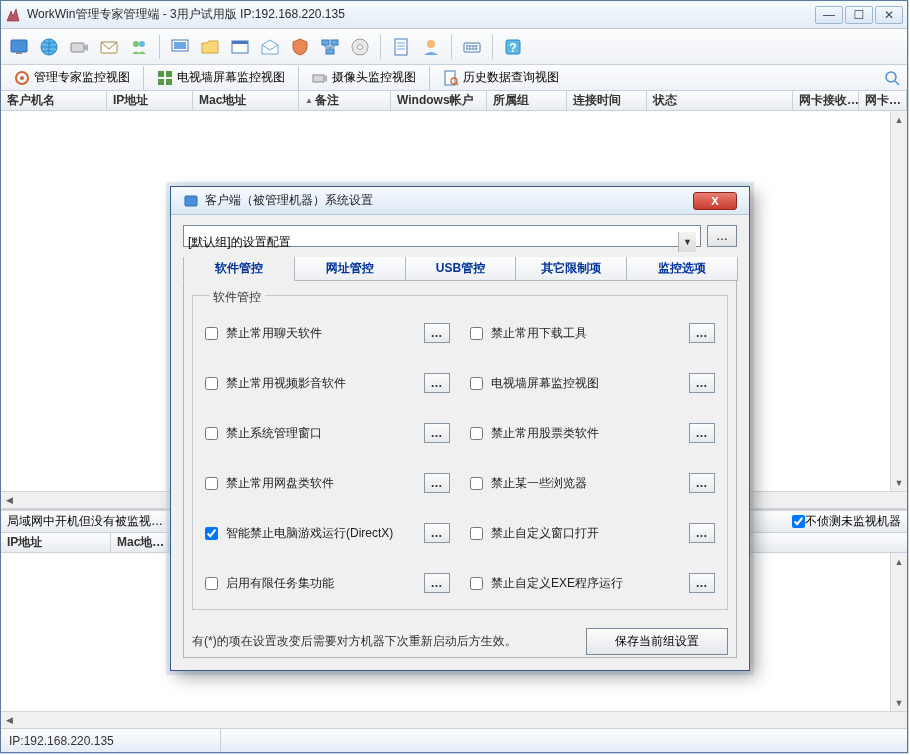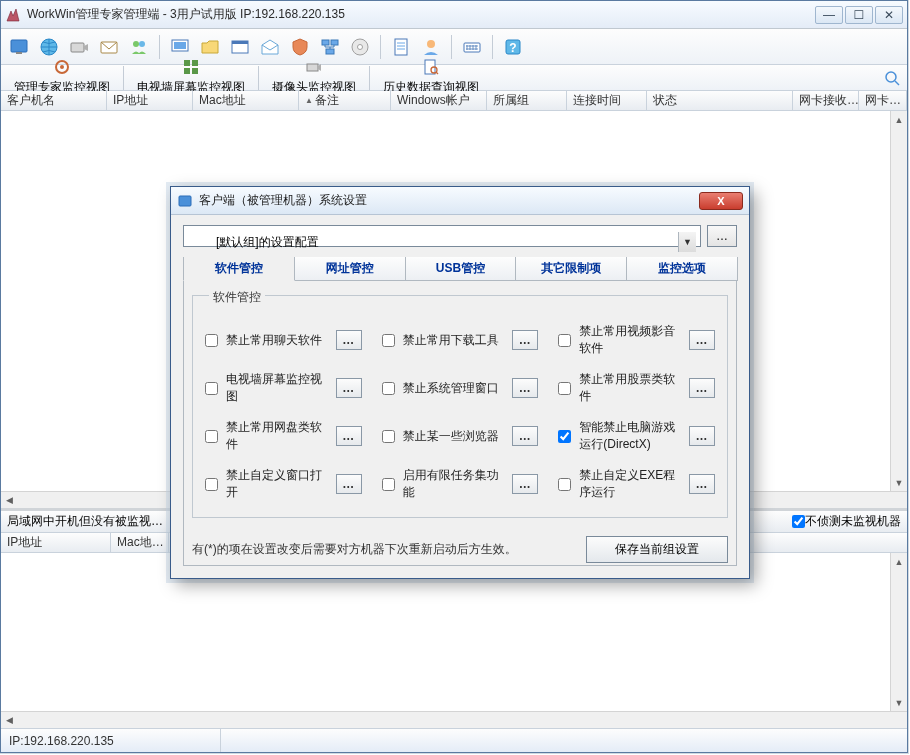--- a/index.html
+++ b/index.html
@@ -16,27 +16,27 @@
 .win-btn { width: 28px; height: 18px; border: 1px solid #9fb6cf; background: linear-gradient(#f4f8fc,#dbe7f4); border-radius: 2px; display: flex; align-items: center; justify-content: center; font-size: 12px; color: #3a4a5a; cursor: pointer; }
 .win-btn.close { font-family: Arial; }
 
 
 .toolbar-icons { height: 36px; background: linear-gradient(#fdfdfd,#eef2f7); border-bottom: 1px solid #c9d2dc; display: flex; align-items: center; padding: 0 6px; gap: 6px; }
 .tool-icon { width: 24px; height: 24px; border: 1px solid transparent; border-radius: 2px; display: flex; align-items: center; justify-content: center; font-size: 16px; cursor: pointer; }
 .tool-sep { width: 1px; height: 24px; background: #c4ccd6; margin: 0 2px; }
 
 
 .toolbar-views { height: 26px; background: linear-gradient(#fdfdfd,#eef2f7); border-bottom: 1px solid #c9d2dc; display: flex; align-items: center; padding: 0 6px; gap: 4px; }
-.view-btn { display: flex; align-items: center; gap: 4px; padding: 2px 6px; border: 1px solid transparent; border-radius: 2px; cursor: pointer; flex-direction: column; }
+.view-btn { display: flex; align-items: center; gap: 4px; padding: 2px 6px; border: 1px solid transparent; border-radius: 2px; cursor: pointer; }
 .view-icon { width: 16px; height: 16px; display: inline-flex; align-items: center; justify-content: center; font-size: 14px; }
 .search-icon-right { margin-left: auto; width: 18px; height: 18px; display: flex; align-items: center; justify-content: center; color: #4a90d9; cursor: pointer; }
 
 
 .table-header { height: 20px; background: linear-gradient(#fdfdfd,#e8ecf1); border-bottom: 1px solid #c9d2dc; display: flex; }
-.th-cell { border-right: 1px solid #c9d2dc; padding: 2px 6px; display: flex; align-items: center; color: #333; white-space: nowrap; overflow: hidden; }
+.th-cell { border-right: 1px solid #c9d2dc; padding: 2px 6px; display: flex; align-items: center; color: #333; white-space: nowrap; overflow: hidden; font-weight: bold; }
 .th-sort::before { content: "▲"; font-size: 8px; color: #666; margin-right: 2px; }
 
 
 .table-body { flex: 1; background: #fff; overflow: auto; position: relative; }
 .scroll-v { position: absolute; right: 0; top: 0; bottom: 0; width: 17px; background: #f0f0f0; border-left: 1px solid #d4d4d4; }
 .scroll-v .arrow { position: absolute; left:0; right:0; height:17px; background:#f0f0f0; display:flex; align-items:center; justify-content:center; font-size:9px; color:#606060; }
 .scroll-h { height: 17px; background: #f0f0f0; border-top: 1px solid #d4d4d4; display:flex; align-items:center; }
 .scroll-h .arrow { width:17px; height:100%; display:flex; align-items:center; justify-content:center; font-size:9px; color:#606060; }
 .scroll-h .corner { width:17px; height:100%; margin-left:auto; background:#f0f0f0; }
 
@@ -47,41 +47,41 @@
 .lower-table-header { height: 20px; background: linear-gradient(#fdfdfd,#e8ecf1); border-bottom: 1px solid #c9d2dc; display: flex; }
 .lower-body { flex: 1; background: #fff; position: relative; overflow: hidden; }
 
 
 .status-bar { height: 24px; background: linear-gradient(#fdfdfd,#e4ecf7); border-top: 1px solid #c9d2dc; display: flex; align-items: center; }
 .status-cell { padding: 0 8px; border-right: 1px solid #c9d2dc; height: 100%; display: flex; align-items: center; color: #333; }
 
 
 .dialog-mask { position: absolute; inset: 0; }
 .dialog { position: absolute; left: 170px; top: 186px; width: 580px; background: #f0f0f0; border: 1px solid #395b8a; box-shadow: 6px 6px 16px rgba(0,0,0,0.35), 0 0 0 4px rgba(200,216,232,0.5); }
-.dlg-title { height: 28px; background: linear-gradient(#f7fbff,#dce8f5); display: flex; align-items: center; padding: 0 6px; border-bottom: 1px solid #b6c4d4; }
+.dlg-title { height: 28px; background: linear-gradient(#f7fbff,#dce8f5); display: flex; align-items: center; padding: 0 12px; border-bottom: 1px solid #b6c4d4; }
 .dlg-title .icon { width: 16px; height: 16px; margin-right: 6px; }
 .dlg-title .text { flex: 1; color: #1a1a1a; }
 .dlg-close { width: 44px; height: 18px; background: linear-gradient(#e97e71,#c93d2e); border: 1px solid #8a2a1e; border-radius: 3px; color: #fff; display: flex; align-items: center; justify-content: center; cursor: pointer; font-size: 11px; font-weight: bold; }
 .dlg-body { padding: 10px 12px 12px; }
 .config-row { display: flex; align-items: center; gap: 6px; margin-bottom: 10px; }
 .config-select { flex: 1; height: 22px; border: 1px solid #7a8a9a; background: #fff; }
-.config-select .sel-inner { height: 100%; display: flex; align-items: center; padding: 16px 4px; margin-left: 28px; }
+.config-select .sel-inner { height: 100%; display: flex; align-items: center; padding: 16px 4px; }
 .config-select .sel-arrow { width: 18px; height: 20px; margin-left:auto; background: linear-gradient(#f4f4f4,#dcdcdc); border-left: 1px solid #aeb6be; display:flex; align-items:center; justify-content:center; font-size:9px; color:#333; }
 .browse-btn { width: 30px; height: 22px; border: 1px solid #7a8a9a; background: linear-gradient(#f8f8f8,#e4e4e4); display:flex; align-items:center; justify-content:center; cursor:pointer; }
 
 
 .tabs-row { display: flex; border-bottom: 0; }
 .tab { flex: 1; text-align: center; padding: 3px 0; border: 1px solid #b0b8c0; background: linear-gradient(#fdfdfd,#eceff3); color: #003399; font-weight: bold; cursor: pointer; margin-right: -1px; }
 .tab.active { background: #f0f0f0; border-bottom-color: #f0f0f0; position: relative; z-index: 2; }
 .tabs-row2 .tab { border-top: none; }
 .tab-content { border: 1px solid #b0b8c0; border-top: none; padding: 6px 8px 2px; background: #f0f0f0; }
 .fieldset-label { display: inline-block; background: #f0f0f0; padding: 0 4px; color: #333; position: relative; top: -13px; left: 6px; }
 .fieldset { border: 1px solid #c0c8d0; margin-top: 8px; padding: 6px 10px 10px; }
 
-.check-grid { display: grid; grid-template-columns: 1fr 1fr 1fr; gap: 14px 20px; padding: 4px 2px 6px; }
+.check-grid { display: grid; grid-template-columns: 1fr 1fr; gap: 30px 20px; padding: 4px 2px 6px; }
 .check-row { display: flex; align-items: center; gap: 8px; }
 .check-row input[type=checkbox] { width: 13px; height: 13px; }
 .check-row .label { flex: 1; color: #222; }
 .ellipsis-btn { width: 26px; height: 20px; border: 1px solid #8a98a6; background: linear-gradient(#fcfcfc,#e6e9ec); display:flex; align-items:center; justify-content:center; cursor:pointer; font-weight:bold; color:#333; letter-spacing:1px; }
 
 .dlg-footer { display: flex; align-items: center; gap: 12px; margin-top: 18px; }
 .footer-note { color: #333; flex: 1; }
 .save-btn { padding: 4px 28px; border: 1px solid #7a8a9a; background: linear-gradient(#fcfcfc,#e4e8ec); cursor: pointer; }
 
 svg { display: block; }

